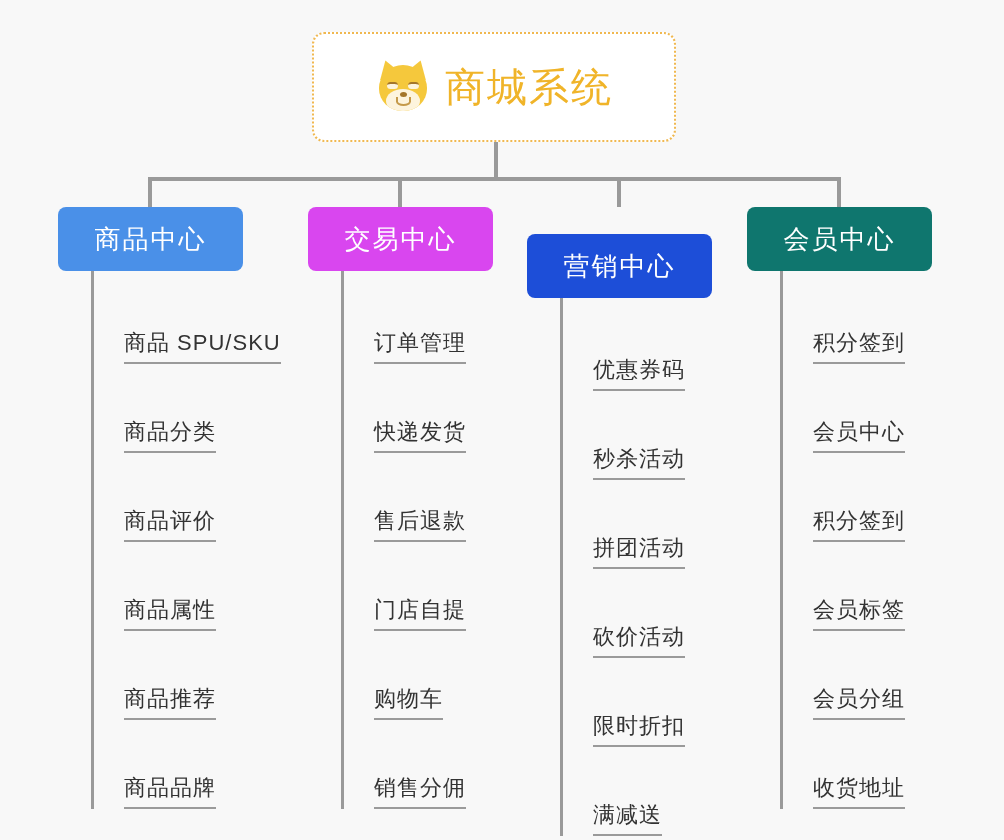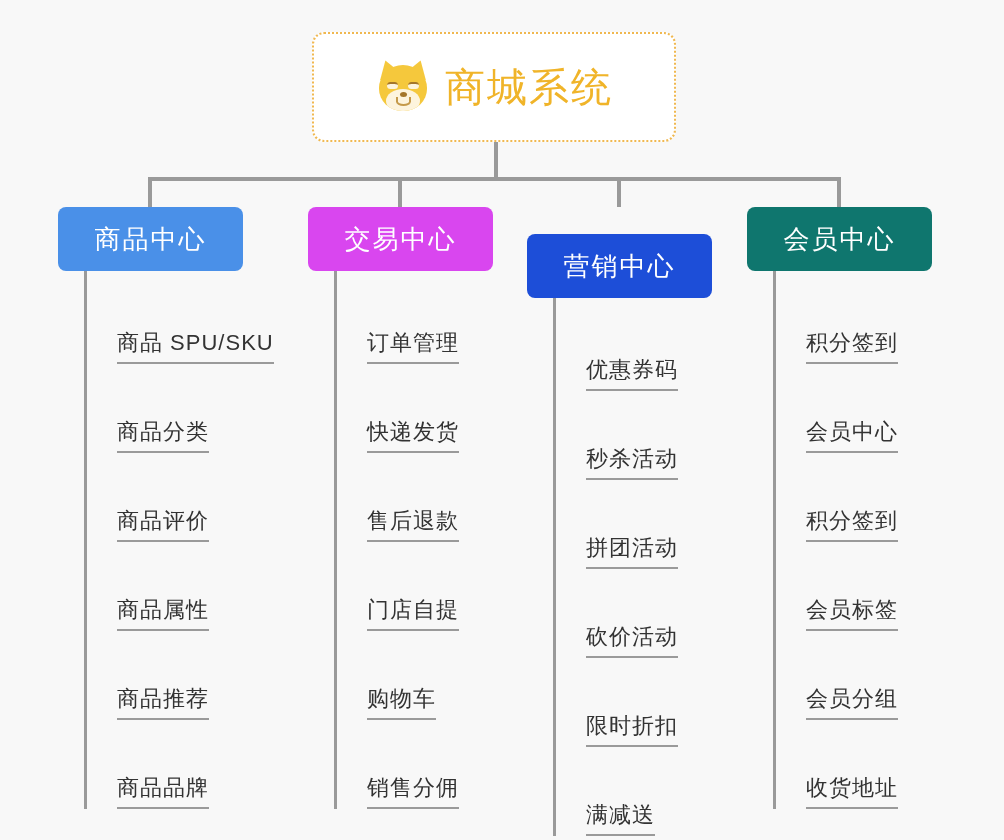--- a/index.html
+++ b/index.html
@@ -124,21 +124,21 @@
     border-radius: 8px;
     display: flex;
     align-items: center;
     justify-content: center;
     color: #ffffff;
     font-size: 26px;
     letter-spacing: 2px;
   }
   .branch-body {
     position: relative;
-    margin-left: 26px;
+    margin-left: 33px;
     padding-top: 4px;
     border-left: 3px solid #9a9a9a;
   }
   .leaf {
     height: 89px;
     position: relative;
     display: flex;
     align-items: flex-end;
   }
   .leaf-inner {

